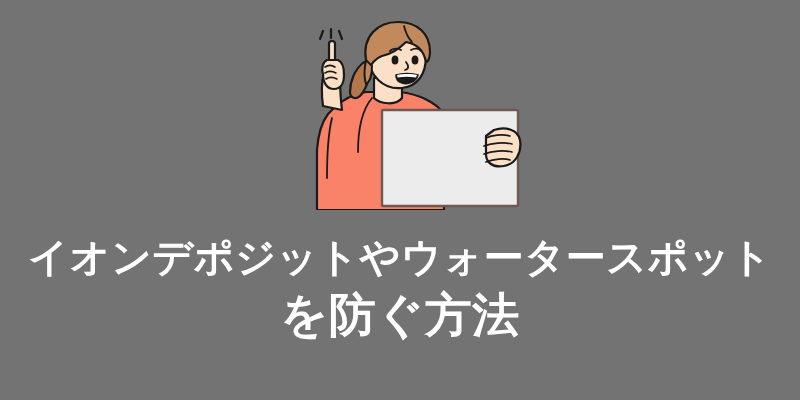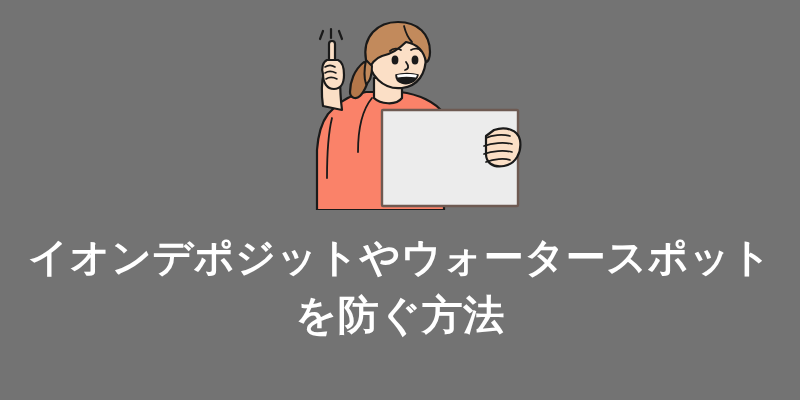--- a/index.html
+++ b/index.html
@@ -37,21 +37,21 @@
     display: block;
     color: #FFFFFF;
     font-family: "DejaVu Sans", "Liberation Sans", sans-serif;
     font-weight: 700;
     font-size: 40px;
     line-height: 58px;
     letter-spacing: 0.5px;
     white-space: nowrap;
   }
   .title-line-2 {
-    font-size: 41px;
+    font-size: 47px;
   }
 </style>
 </head>
 <body>
 
 <div id="banner">
 
   <svg id="illustration" viewBox="0 0 230 192" xmlns="http://www.w3.org/2000/svg">
 
     <g stroke="#1A1A1A" stroke-width="2.2" stroke-linecap="round">

